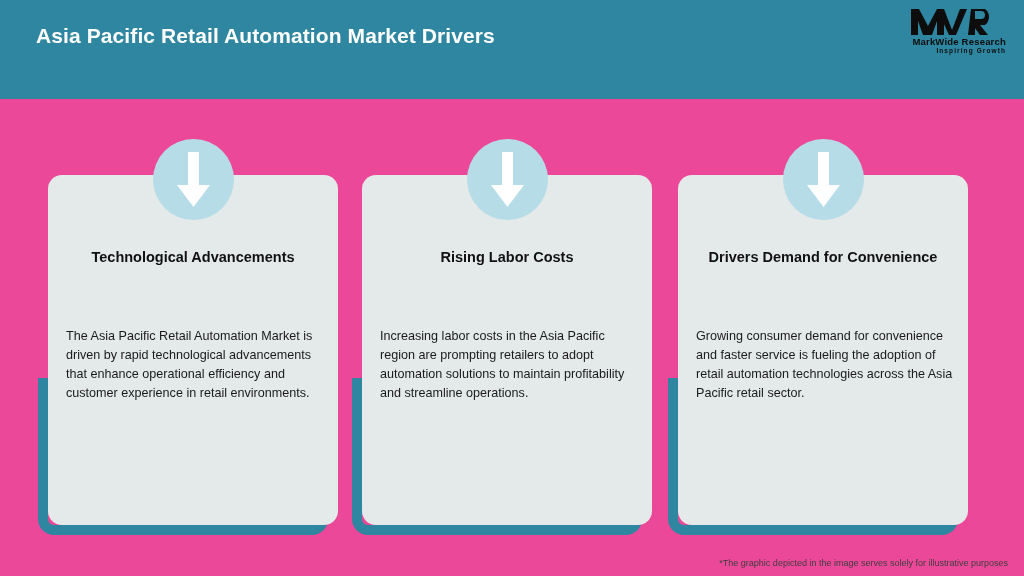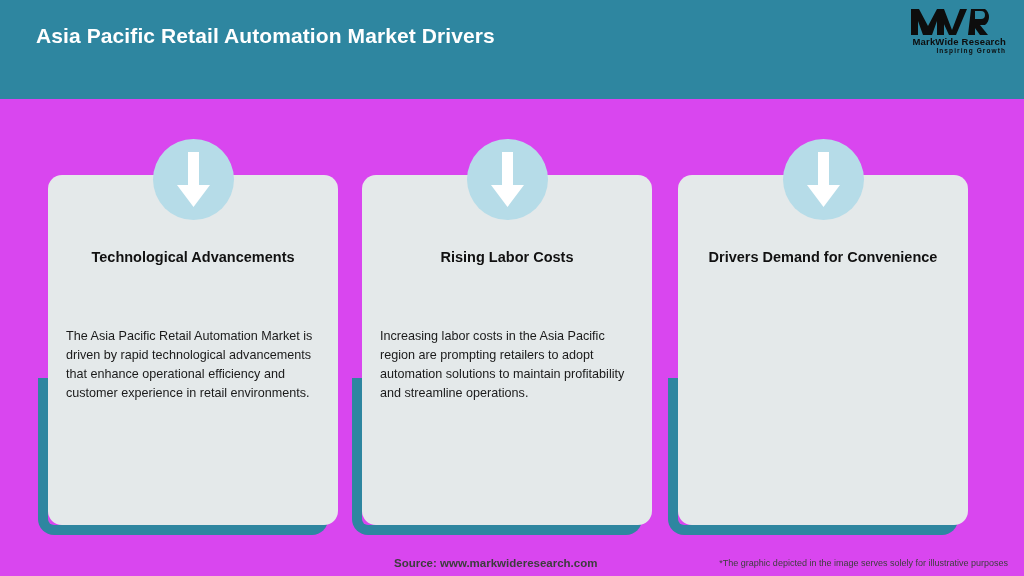--- a/index.html
+++ b/index.html
@@ -9,21 +9,21 @@
     height: 576px;
     overflow: hidden;
     background: #ffffff;
     font-family: "Liberation Sans", sans-serif;
   }
 
   #slide {
     position: relative;
     width: 1024px;
     height: 576px;
-    background: #d946ef;
+    background: #ec4899;
   }
 
   
   #header-bar {
     position: absolute;
     left: 0;
     top: 0;
     width: 1024px;
     height: 99px;
     background: #2e86a0;
@@ -210,24 +210,24 @@
       <svg width="33" height="55" viewBox="0 0 33 55">
         <polygon points="11,0 22,0 22,33 33,33 16.5,55 0,33 11,33" fill="#ffffff"></polygon>
       </svg>
     </div>
   </div>
 
   <div class="card-wrap" id="card-wrap-2">
     <div class="card-frame"></div>
     <div class="card">
       <div class="card-heading">Drivers Demand for Convenience</div>
+      <div class="card-body">Growing consumer demand for convenience and faster service is fueling the adoption of retail automation technologies across the Asia Pacific retail sector.</div>
     </div>
     <div class="arrow-badge">
       <svg width="33" height="55" viewBox="0 0 33 55">
         <polygon points="11,0 22,0 22,33 33,33 16.5,55 0,33 11,33" fill="#ffffff"></polygon>
       </svg>
     </div>
   </div>
 
-  <div id="source-note">Source: www.markwideresearch.com</div>
   <div id="disclaimer-note">*The graphic depicted in the image serves solely for illustrative purposes</div>
 
 </div>
 
 </body></html>

